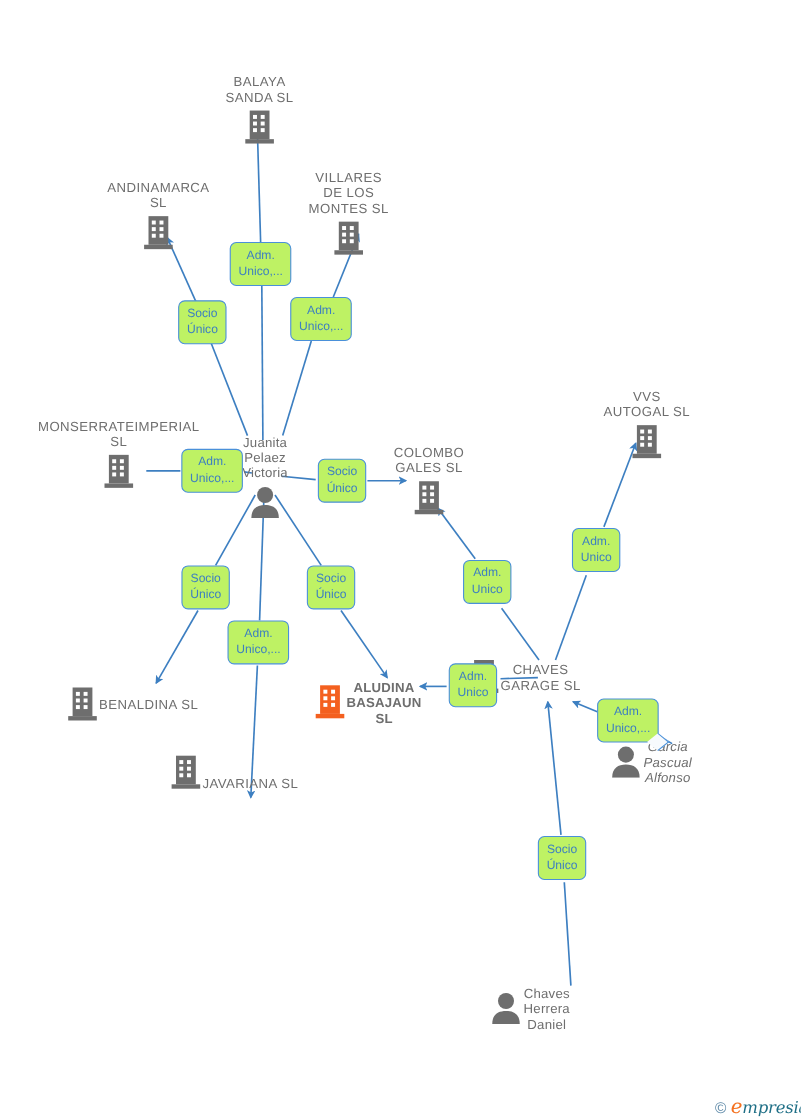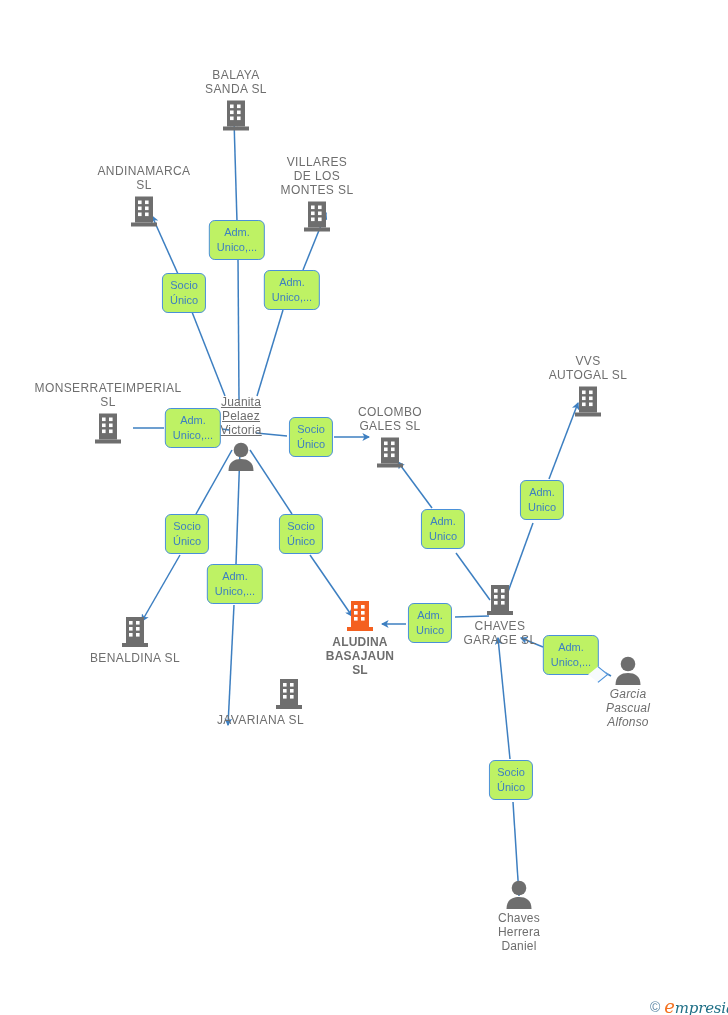--- a/index.html
+++ b/index.html
@@ -22,21 +22,20 @@
     left: 0;
     top: 0;
     width: 728px;
     height: 1015px;
     pointer-events: none;
   }
   .node {
     position: absolute;
     transform: translate(-50%, -50%);
     display: flex;
-    flex-direction: column;
     align-items: center;
     width: 150px;
     text-align: center;
   }
   .node .ico {
     display: block;
     line-height: 0;
   }
   .node .lbl {
     font-size: 12px;
@@ -60,21 +59,20 @@
   }
   .node.person .lbl {
     letter-spacing: 0.2px;
   }
   .node.person.labelabove {
     flex-direction: column-reverse;
   }
   .node.person.labelabove .lbl {
     margin-top: 0;
     margin-bottom: 4px;
-    text-decoration: underline;
   }
   .edgelabel {
     position: absolute;
     transform: translate(-50%, -50%);
     background: #bef264;
     border: 1.3px solid #4a90d9;
     border-radius: 6px;
     color: #3d7fc1;
     font-size: 11px;
     line-height: 15px;

